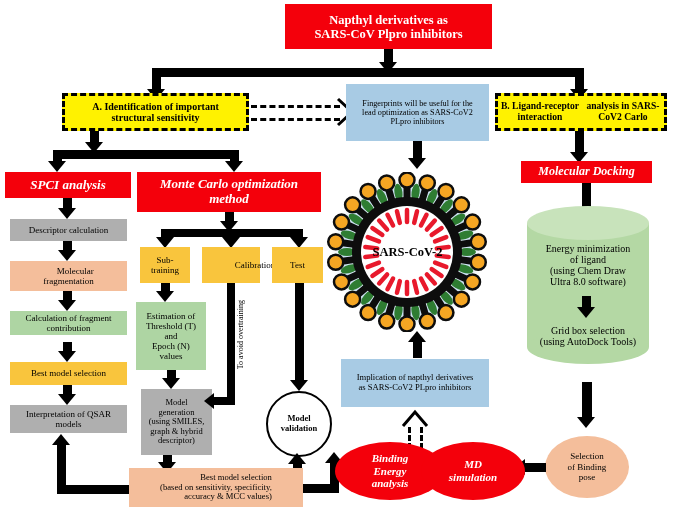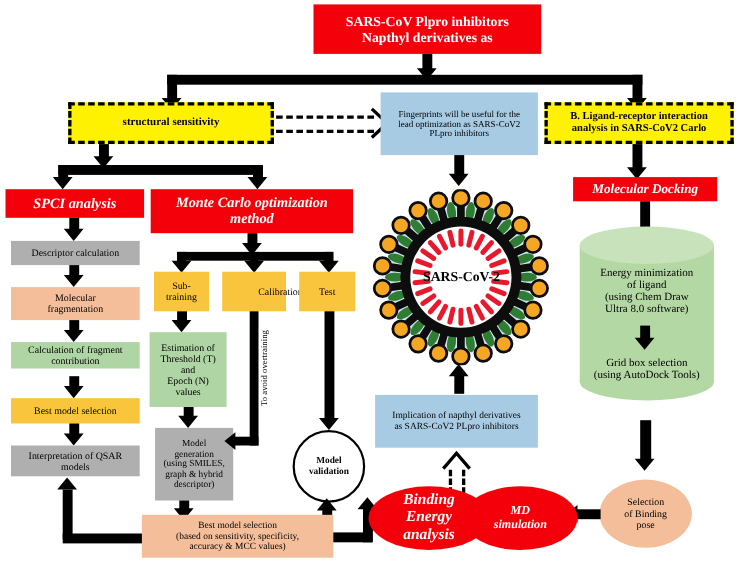--- a/index.html
+++ b/index.html
@@ -12,21 +12,21 @@
         display:flex;align-items:center;justify-content:center;
         text-align:center;line-height:1.12;}
 
   
   .red{background:#F4000B;color:#ffffff;font-weight:bold;font-style:italic;}
   .redhead{background:#F4000B;color:#ffffff;font-weight:bold;}
   .yellow{background:#FFF200;color:#000;font-weight:bold;
           border:3px dashed #000;}
   .blue{background:#A8CBE4;color:#000;}
   .grey{background:#AFAFAF;color:#000;}
-  .peach{background:#F4BE9B;color:#000;}
+  .peach{background:#F4BE9B;color:#000;text-align:right;}
   .green{background:#AED5A3;color:#000;}
   .gold{background:#F9C53D;color:#000;}
 
   
   .vline{position:absolute;background:#000;}
   .hline{position:absolute;background:#000;}
   .ahead-d{position:absolute;width:0;height:0;
            border-left:9px solid transparent;
            border-right:9px solid transparent;
            border-top:11px solid #000;}
@@ -60,50 +60,51 @@
   #virus .label{position:absolute;left:0;right:0;top:50%;
       transform:translateY(-50%);text-align:center;
       font-weight:bold;font-size:12.5px;color:#000;}
 </style>
 </head>
 <body>
 
 <div id="stage">
 
   <div class="node redhead" style="left:285px;top:4px;width:207px;height:45px;font-size:12.5px;flex-direction:column;">
+    <div>Napthyl derivatives as</div>
     <div>SARS-CoV Plpro inhibitors</div>
-    <div>Napthyl derivatives as</div>
   </div>
 
   <div class="vline" style="left:384px;top:49px;width:9px;height:14px;"></div>
   <div class="ahead-d" style="left:379px;top:62px;"></div>
 
   <div class="hline" style="left:152px;top:68px;width:432px;height:9px;"></div>
   <div class="vline" style="left:152px;top:68px;width:9px;height:22px;"></div>
   <div class="ahead-d" style="left:147px;top:89px;"></div>
   <div class="vline" style="left:575px;top:68px;width:9px;height:22px;"></div>
   <div class="ahead-d" style="left:570px;top:89px;"></div>
 
   <div class="node yellow" style="left:62px;top:93px;width:187px;height:38px;font-size:10px;flex-direction:column;">
+    <div>A. Identification of important</div>
     <div>structural sensitivity</div>
   </div>
 
   <div class="dashline" style="left:251px;top:105px;width:89px;"></div>
   <div class="dashline" style="left:251px;top:118px;width:89px;"></div>
   <svg style="position:absolute;left:336px;top:97px;" width="18" height="30" viewBox="0 0 18 30">
     <path d="M2 2 L16 15 L2 28" fill="none" stroke="#000" stroke-width="3"></path>
   </svg>
 
   <div class="node blue" style="left:346px;top:84px;width:143px;height:57px;font-size:8.2px;flex-direction:column;">
     <div>Fingerprints will be useful  for the</div>
     <div>lead optimization as SARS-CoV2</div>
     <div>PLpro inhibitors</div>
   </div>
 
-  <div class="node yellow" style="left:495px;top:93px;width:172px;height:38px;font-size:9.6px;flex-direction:column;">
+  <div class="node yellow" style="left:495px;top:93px;width:172px;height:38px;font-size:9.6px;">
     <div>B. Ligand-receptor interaction</div>
     <div>analysis in SARS-CoV2 Carlo</div>
   </div>
 
   <div class="vline" style="left:90px;top:131px;width:9px;height:12px;"></div>
   <div class="ahead-d" style="left:85px;top:142px;"></div>
 
   <div class="hline" style="left:53px;top:150px;width:186px;height:9px;"></div>
   <div class="vline" style="left:53px;top:150px;width:9px;height:12px;"></div>
   <div class="ahead-d" style="left:48px;top:161px;"></div>
@@ -232,21 +233,21 @@
   <div class="node peach" style="left:129px;top:468px;width:174px;height:39px;font-size:8.6px;white-space:pre-line;">
     <span>Best model selection
 (based on sensitivity, specificity,
 accuracy &amp; MCC values)</span>
   </div>
 
   <div class="hline" style="left:303px;top:484px;width:35px;height:9px;"></div>
   <div class="vline" style="left:330px;top:462px;width:9px;height:31px;"></div>
   <div class="ahead-u" style="left:325px;top:452px;"></div>
 
-  <div id="virus" style="left:337px;top:172px;width:165px;height:160px;">
+  <div id="virus" style="left:325px;top:172px;width:165px;height:160px;">
     <svg width="165" height="160" viewBox="0 0 165 160">
       <defs>
         <radialGradient id="halo" cx="50%" cy="50%" r="50%">
           <stop offset="55%" stop-color="#cfe4f2" stop-opacity="0"></stop>
           <stop offset="80%" stop-color="#bcd8ec" stop-opacity="0.85"></stop>
           <stop offset="100%" stop-color="#ffffff" stop-opacity="0"></stop>
         </radialGradient>
       </defs>
       <circle cx="82" cy="80" r="78" fill="url(#halo)"></circle>
 
@@ -403,21 +404,21 @@
 
   <div class="ellipse peach" style="left:545px;top:436px;width:84px;height:62px;font-size:9px;white-space:pre-line;">
     <span>Selection
 of Binding
 pose</span>
   </div>
 
   <div class="hline" style="left:524px;top:463px;width:22px;height:9px;"></div>
   <div class="ahead-l" style="left:515px;top:459px;"></div>
 
-  <div class="ellipse" style="left:335px;top:442px;width:110px;height:58px;background:#F4000B;color:#fff;font-weight:bold;font-style:italic;font-size:14px;white-space:pre-line;">
+  <div class="ellipse" style="left:335px;top:442px;width:110px;height:58px;background:#F4000B;color:#fff;font-weight:bold;font-style:italic;font-size:11px;white-space:pre-line;">
     <span>Binding
 Energy
 analysis</span>
   </div>
   <div class="ellipse" style="left:421px;top:442px;width:104px;height:58px;background:#F4000B;color:#fff;font-weight:bold;font-style:italic;font-size:11px;white-space:pre-line;">
     <span>MD
 simulation</span>
   </div>
 
 </div>

